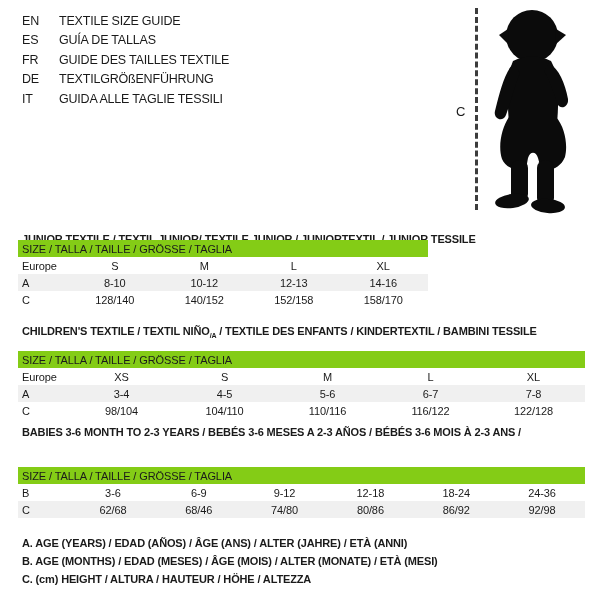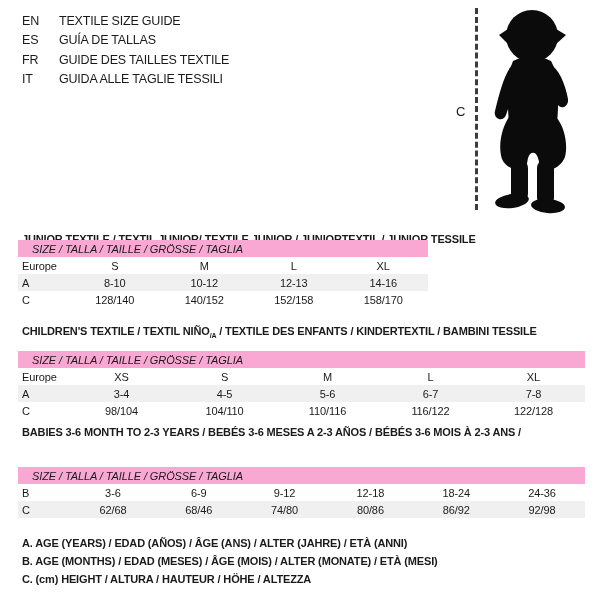--- a/index.html
+++ b/index.html
@@ -15,21 +15,21 @@
   .lang-label{white-space:nowrap;}
   
   .height-line{position:absolute;left:475px;top:8px;height:202px;width:0;border-left:3px dashed #3c3c3c;}
   .height-label{position:absolute;left:456px;top:104px;font-size:13px;letter-spacing:-0.2px;}
   .baby-svg{position:absolute;left:481px;top:5px;}
   
   .section-title{position:absolute;left:22px;font-weight:bold;font-size:11px;letter-spacing:-0.15px;white-space:nowrap;line-height:15px;}
   .section-title sub{font-size:7px;}
   
   .size-table{position:absolute;left:18px;}
-  .t-head{display:flex;align-items:center;height:17px;background:#f9a8d4;font-size:11px;letter-spacing:-0.1px;padding-left:14px;box-sizing:border-box;font-style:italic;}
+  .t-head{display:flex;align-items:center;height:17px;background:#84cc16;font-size:11px;letter-spacing:-0.1px;padding-left:4px;box-sizing:border-box;}
   .t-row{display:flex;align-items:center;height:17px;font-size:11px;letter-spacing:-0.1px;}
   .t-row.shaded{background:#f0f0f0;}
   .t-label{flex:0 0 52px;padding-left:4px;box-sizing:border-box;text-align:left;}
   .t-cell{flex:1;text-align:center;}
   
   .note{position:absolute;left:22px;font-weight:bold;font-size:11px;letter-spacing:-0.15px;white-space:nowrap;}
 </style>
 </head>
 <body>
 
@@ -40,20 +40,24 @@
       <span class="lang-code">EN</span>
       <span class="lang-label">TEXTILE SIZE GUIDE</span>
     </div>
     <div class="lang-row">
       <span class="lang-code">ES</span>
       <span class="lang-label">GUÍA DE TALLAS</span>
     </div>
     <div class="lang-row">
       <span class="lang-code">FR</span>
       <span class="lang-label">GUIDE DES TAILLES TEXTILE</span>
+    </div>
+    <div class="lang-row">
+      <span class="lang-code">DE</span>
+      <span class="lang-label">TEXTILGRÖßENFÜHRUNG</span>
     </div>
     <div class="lang-row">
       <span class="lang-code">IT</span>
       <span class="lang-label">GUIDA ALLE TAGLIE TESSILI</span>
     </div>
   </div>
 
   <div class="height-line"></div>
   <div class="height-label">C</div>
   <svg class="baby-svg" width="104" height="210" viewBox="0 0 104 210" fill="#0b0b0b" xmlns="http://www.w3.org/2000/svg">

